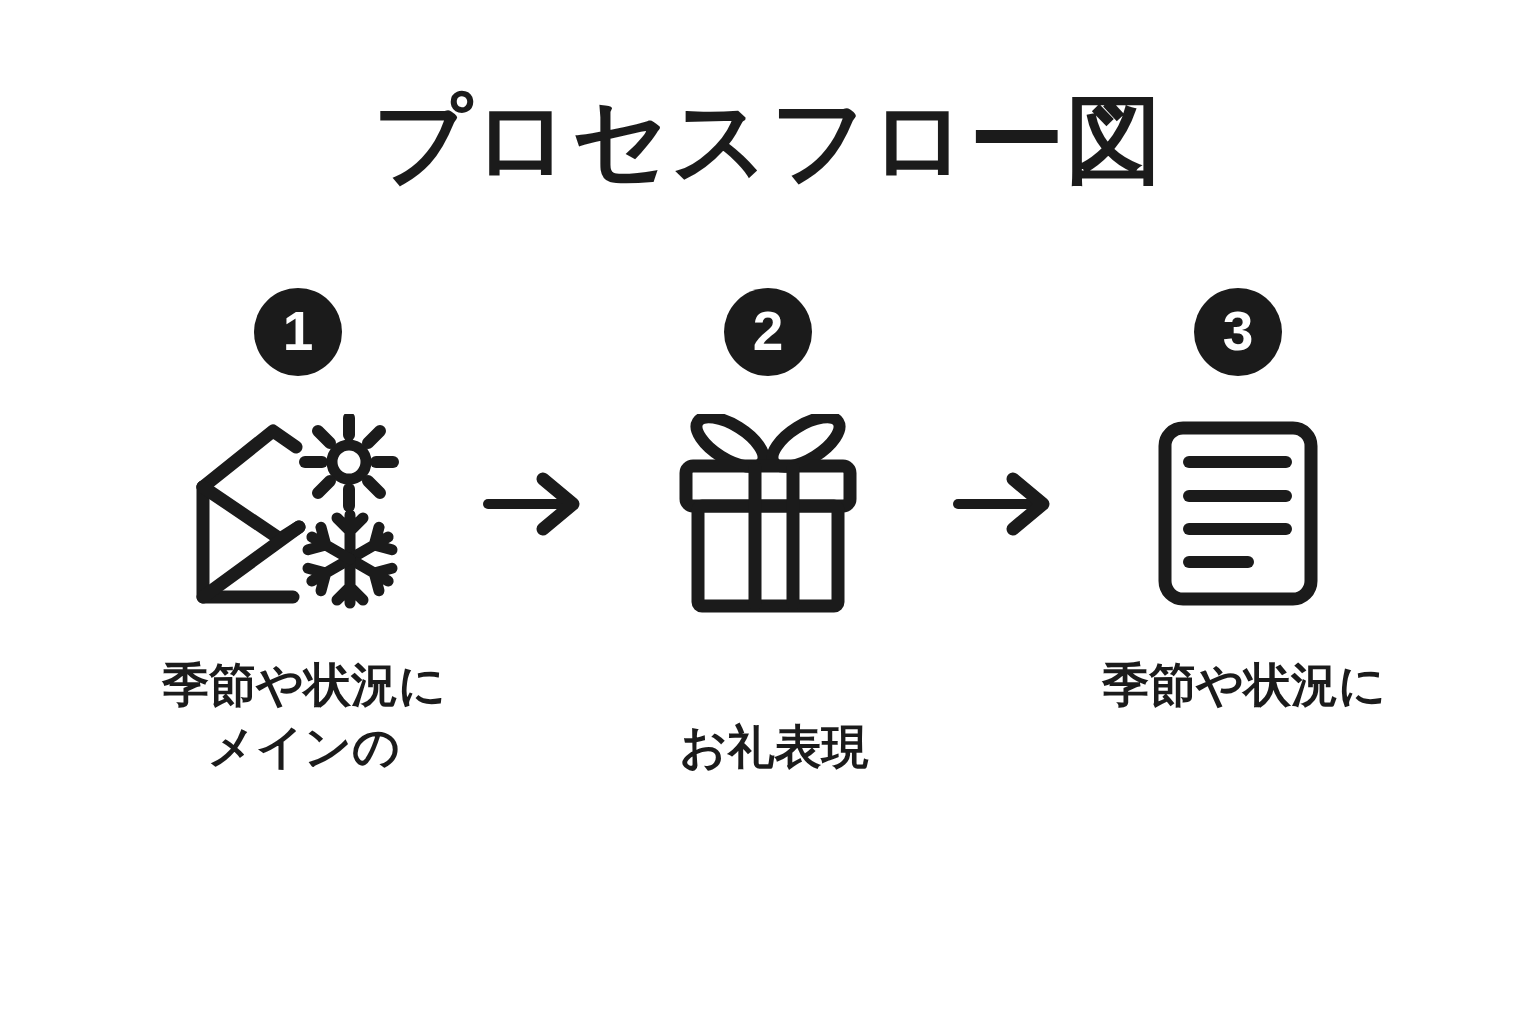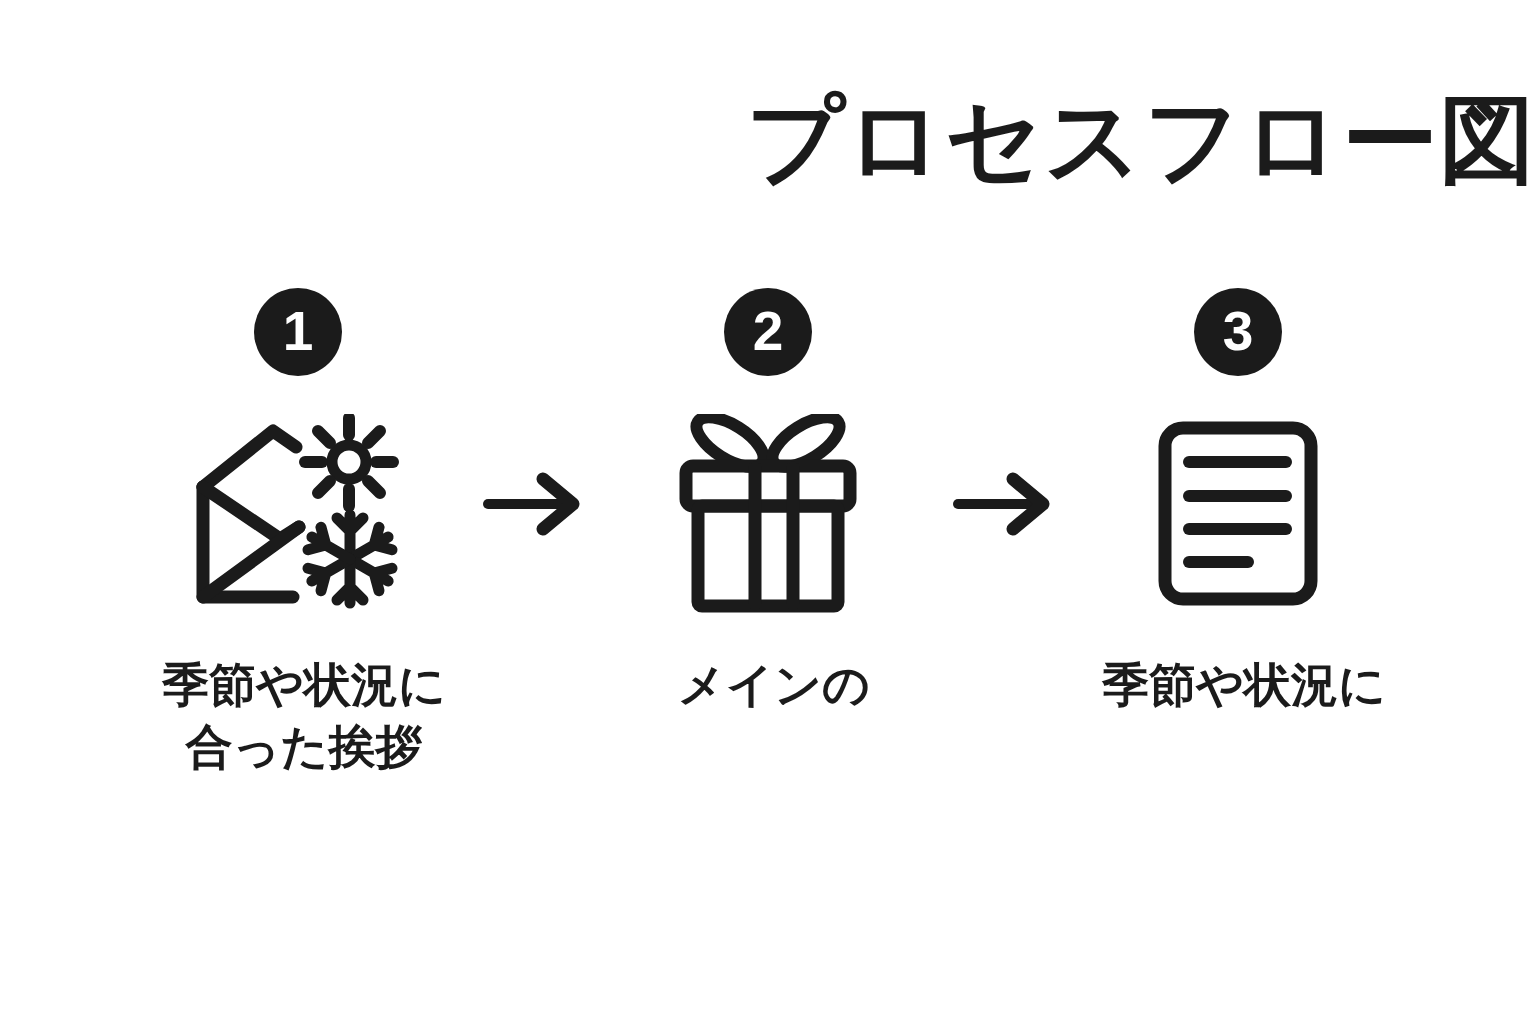--- a/index.html
+++ b/index.html
@@ -18,21 +18,21 @@
   }
   .canvas {
     position: relative;
     width: 1536px;
     height: 1024px;
     background: var(--bg);
   }
   .title {
     margin: 0;
     padding-top: 86px;
-    text-align: right;
+    text-align: center;
     font-size: 96px;
     line-height: 1.12;
     font-weight: 900;
     letter-spacing: 1px;
     color: var(--ink);
   }
   .flow-row {
     display: flex;
     justify-content: center;
     align-items: flex-start;
@@ -141,21 +141,21 @@
               <path d="M0 0 L0 -44 M0 -28 L-13 -41 M0 -28 L13 -41"></path>
             </g>
             <g transform="rotate(300)">
               <path d="M0 0 L0 -44 M0 -28 L-13 -41 M0 -28 L13 -41"></path>
             </g>
           </g>
         </svg>
       </div>
       <div class="step-label">
         <span>季節や状況に</span><br>
-        <span>合った挨拶</span>
+        <span>メインの</span>
       </div>
     </div>
 
     <div class="arrow-cell">
       <svg width="100" height="64" viewBox="0 0 100 64">
         <line class="stroke" stroke-width="10" x1="5" y1="32" x2="86" y2="32"></line>
         <polyline class="stroke" stroke-width="13" points="60,7 90,32 60,57"></polyline>
       </svg>
     </div>
 
@@ -171,21 +171,22 @@
 
           <rect class="stroke" stroke-width="13" x="8" y="50" width="164" height="40" rx="7"></rect>
 
           <rect class="stroke" stroke-width="13" x="20" y="90" width="140" height="100" rx="4"></rect>
 
           <line class="stroke" stroke-width="13" x1="77" y1="52" x2="77" y2="188"></line>
           <line class="stroke" stroke-width="13" x1="115" y1="52" x2="115" y2="188"></line>
         </svg>
       </div>
       <div class="step-label">
-        <span>メインの</span><br>
+        <br>
+        <span>お礼表現</span>
       </div>
     </div>
 
     <div class="arrow-cell">
       <svg width="100" height="64" viewBox="0 0 100 64">
         <line class="stroke" stroke-width="10" x1="5" y1="32" x2="86" y2="32"></line>
         <polyline class="stroke" stroke-width="13" points="60,7 90,32 60,57"></polyline>
       </svg>
     </div>
 

